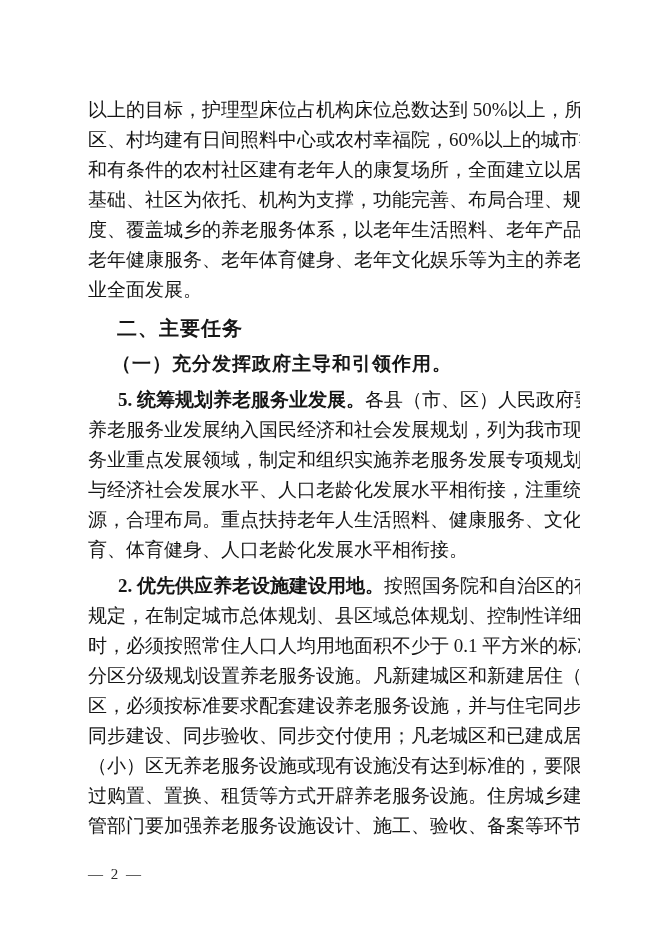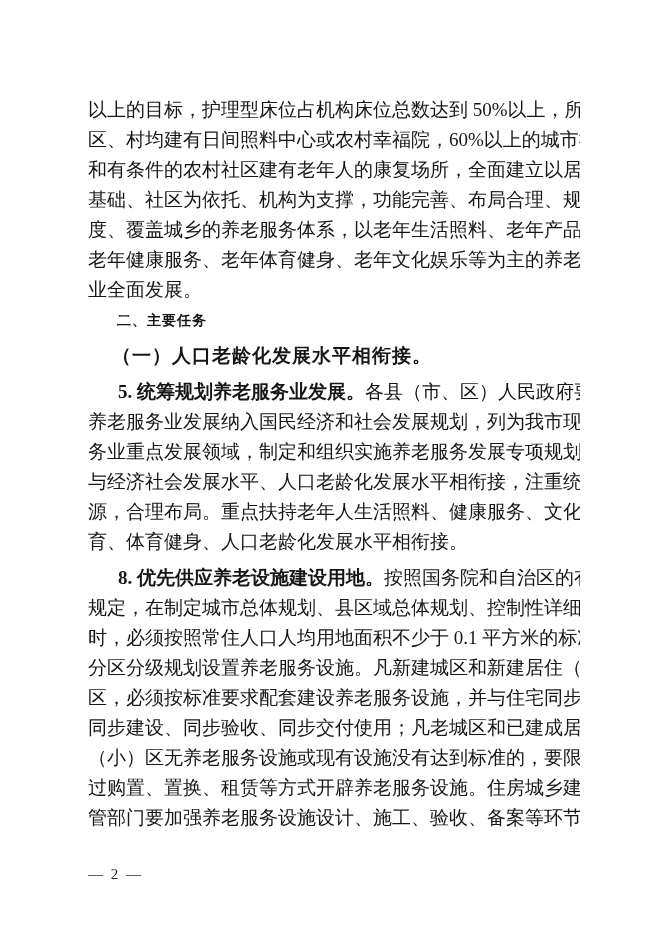--- a/index.html
+++ b/index.html
@@ -35,23 +35,24 @@
     text-align: right;
     text-align-last: left;
   }
   .line.indent {
     text-indent: 30px;
   }
   .bold-run {
     font-weight: bold;
   }
   .heading1 {
+    margin-top: 8px;
     font-family: "Liberation Sans", "DejaVu Sans", sans-serif;
     font-weight: bold;
-    font-size: 14px;
+    font-size: 20px;
     line-height: 30px;
     height: 30px;
     text-indent: 29px;
     letter-spacing: 1px;
   }
   .heading2 {
     margin-top: 6px;
     font-weight: bold;
     font-size: 19px;
     line-height: 30px;
@@ -79,31 +80,31 @@
       <div class="paragraph">
         <div class="line"><span>以上的目标，护理型床位占机构床位总数达到 50%以上，所有社</span></div>
         <div class="line"><span>区、村均建有日间照料中心或农村幸福院，60%以上的城市社区</span></div>
         <div class="line"><span>和有条件的农村社区建有老年人的康复场所，全面建立以居家为</span></div>
         <div class="line"><span>基础、社区为依托、机构为支撑，功能完善、布局合理、规模适</span></div>
         <div class="line"><span>度、覆盖城乡的养老服务体系，以老年生活照料、老年产品用品、</span></div>
         <div class="line"><span>老年健康服务、老年体育健身、老年文化娱乐等为主的养老服务</span></div>
         <div class="line no-justify"><span>业全面发展。</span></div>
       </div>
       <div class="heading1">二、主要任务</div>
-      <div class="heading2">（一）人口老龄化发展水平相衔接。</div>
+      <div class="heading2">（一）充分发挥政府主导和引领作用。</div>
       <div class="paragraph">
         <div class="line indent"><span class="bold-run">5. 统筹规划养老服务业发展。</span><span>各县（市、区）人民政府要将</span></div>
         <div class="line"><span>养老服务业发展纳入国民经济和社会发展规划，列为我市现代服</span></div>
         <div class="line"><span>务业重点发展领域，制定和组织实施养老服务发展专项规划，并</span></div>
         <div class="line"><span>与经济社会发展水平、人口老龄化发展水平相衔接，注重统筹资</span></div>
         <div class="line"><span>源，合理布局。重点扶持老年人生活照料、健康服务、文化教</span></div>
         <div class="line no-justify"><span>育、体育健身、人口老龄化发展水平相衔接。</span></div>
       </div>
       <div class="paragraph">
-        <div class="line indent"><span class="bold-run">8. 优先供应养老设施建设用地。</span><span>按照国务院和自治区的有关</span></div>
+        <div class="line indent"><span class="bold-run">2. 优先供应养老设施建设用地。</span><span>按照国务院和自治区的有关</span></div>
         <div class="line"><span>规定，在制定城市总体规划、县区域总体规划、控制性详细规划</span></div>
         <div class="line"><span>时，必须按照常住人口人均用地面积不少于 0.1 平方米的标准，</span></div>
         <div class="line"><span>分区分级规划设置养老服务设施。凡新建城区和新建居住（小）</span></div>
         <div class="line"><span>区，必须按标准要求配套建设养老服务设施，并与住宅同步规划、</span></div>
         <div class="line"><span>同步建设、同步验收、同步交付使用；凡老城区和已建成居住</span></div>
         <div class="line"><span>（小）区无养老服务设施或现有设施没有达到标准的，要限期通</span></div>
         <div class="line"><span>过购置、置换、租赁等方式开辟养老服务设施。住房城乡建设主</span></div>
         <div class="line"><span>管部门要加强养老服务设施设计、施工、验收、备案等环节的管</span></div>
       </div>
     </div>

